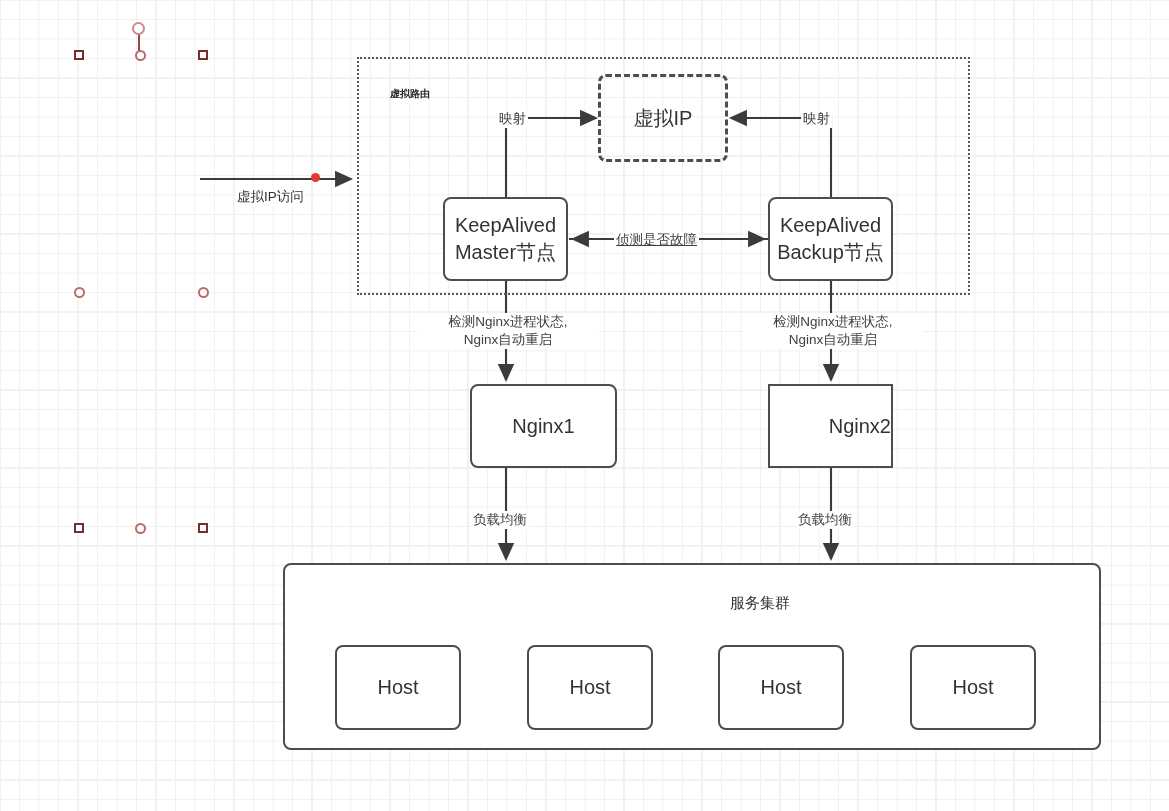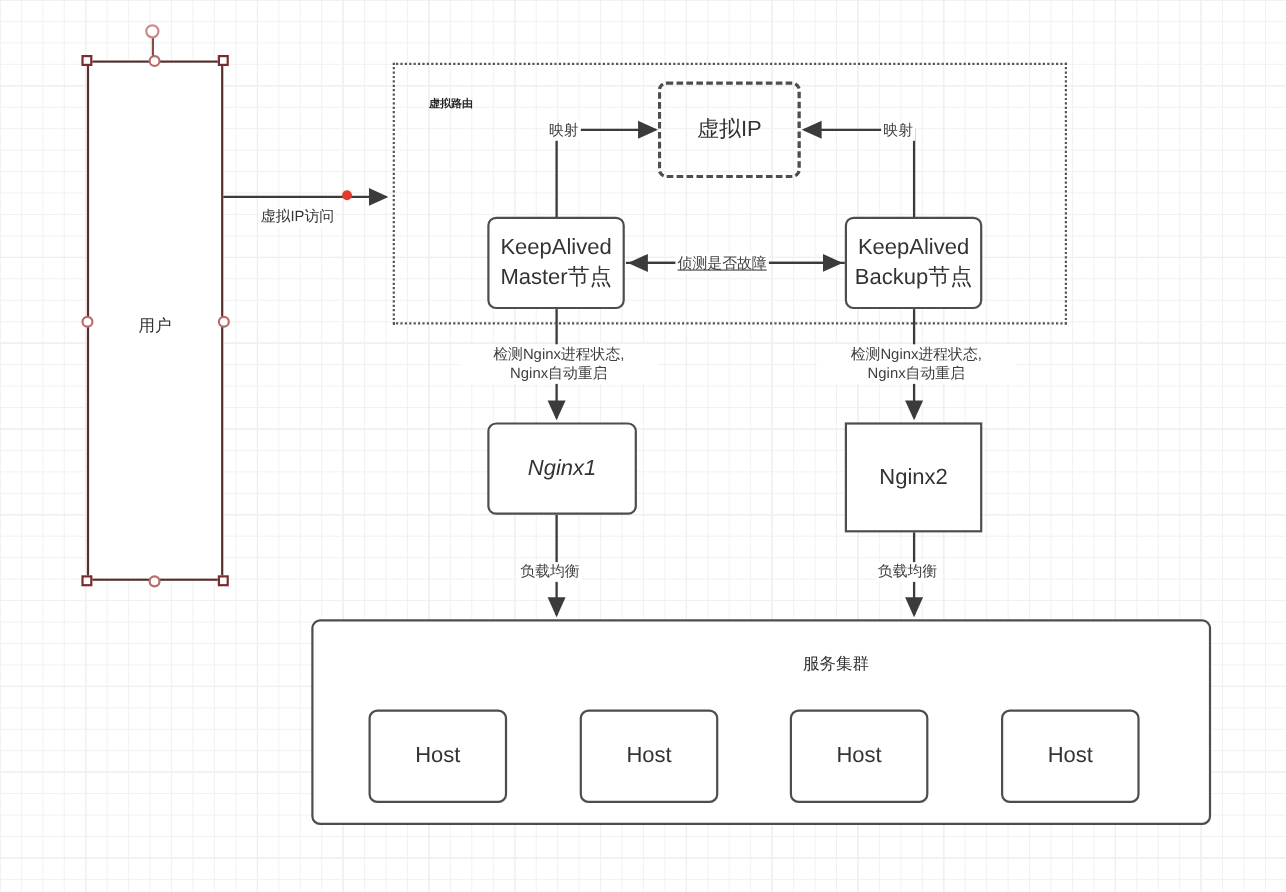--- a/index.html
+++ b/index.html
@@ -176,23 +176,20 @@
       <path d="M506,281 L506,380" marker-end="url(#ah)"></path>
 
       <path d="M831,281 L831,380" marker-end="url(#ah)"></path>
 
       <path d="M506,468 L506,559" marker-end="url(#ah)"></path>
 
       <path d="M831,468 L831,559" marker-end="url(#ah)"></path>
     </g>
   </svg>
 
-  <div class="sel-shape" style="left:79px; top:55px; width:124px; height:473px;">
-    <span class="sel-label">用户</span>
-  </div>
 
   <div class="rot-stem" style="left:138px; top:34px; height:22px;"></div>
   <div class="handle-rot" style="left:132px; top:22px;"></div>
 
   <div class="handle-sq" style="left:74px; top:50px;"></div>
   <div class="handle-sq" style="left:198px; top:50px;"></div>
   <div class="handle-sq" style="left:74px; top:523px;"></div>
   <div class="handle-sq" style="left:198px; top:523px;"></div>
 
   <div class="handle-ci" style="left:135px; top:50px;"></div>
@@ -224,24 +221,24 @@
 Backup节点</span>
   </div>
 
   <div class="edge-label" style="left:614px; top:231px;text-decoration:underline;">侦测是否故障</div>
 
   <div class="edge-label" style="left:418px; top:313px; width:176px;">检测Nginx进程状态,
 Nginx自动重启</div>
   <div class="edge-label" style="left:743px; top:313px; width:176px;">检测Nginx进程状态,
 Nginx自动重启</div>
 
-  <div class="node round" style="left:443px; top:384px; width:136px; height:84px;font-style:italic;">
+  <div class="node round" style="left:470px; top:384px; width:147px; height:84px;">
     <span>Nginx1</span>
   </div>
-  <div class="node" style="left:768px; top:384px; width:125px; height:100px;">
+  <div class="node" style="left:768px; top:384px; width:125px; height:84px;justify-content:flex-end;">
     <span>Nginx2</span>
   </div>
 
   <div class="edge-label" style="left:471px; top:511px;">负载均衡</div>
   <div class="edge-label" style="left:796px; top:511px;">负载均衡</div>
 
   <div class="node round" style="left:283px; top:563px; width:818px; height:187px; display:block;">
   </div>
   <div class="cluster-title" style="left:283px; top:594px; width:954px;">服务集群</div>
 

